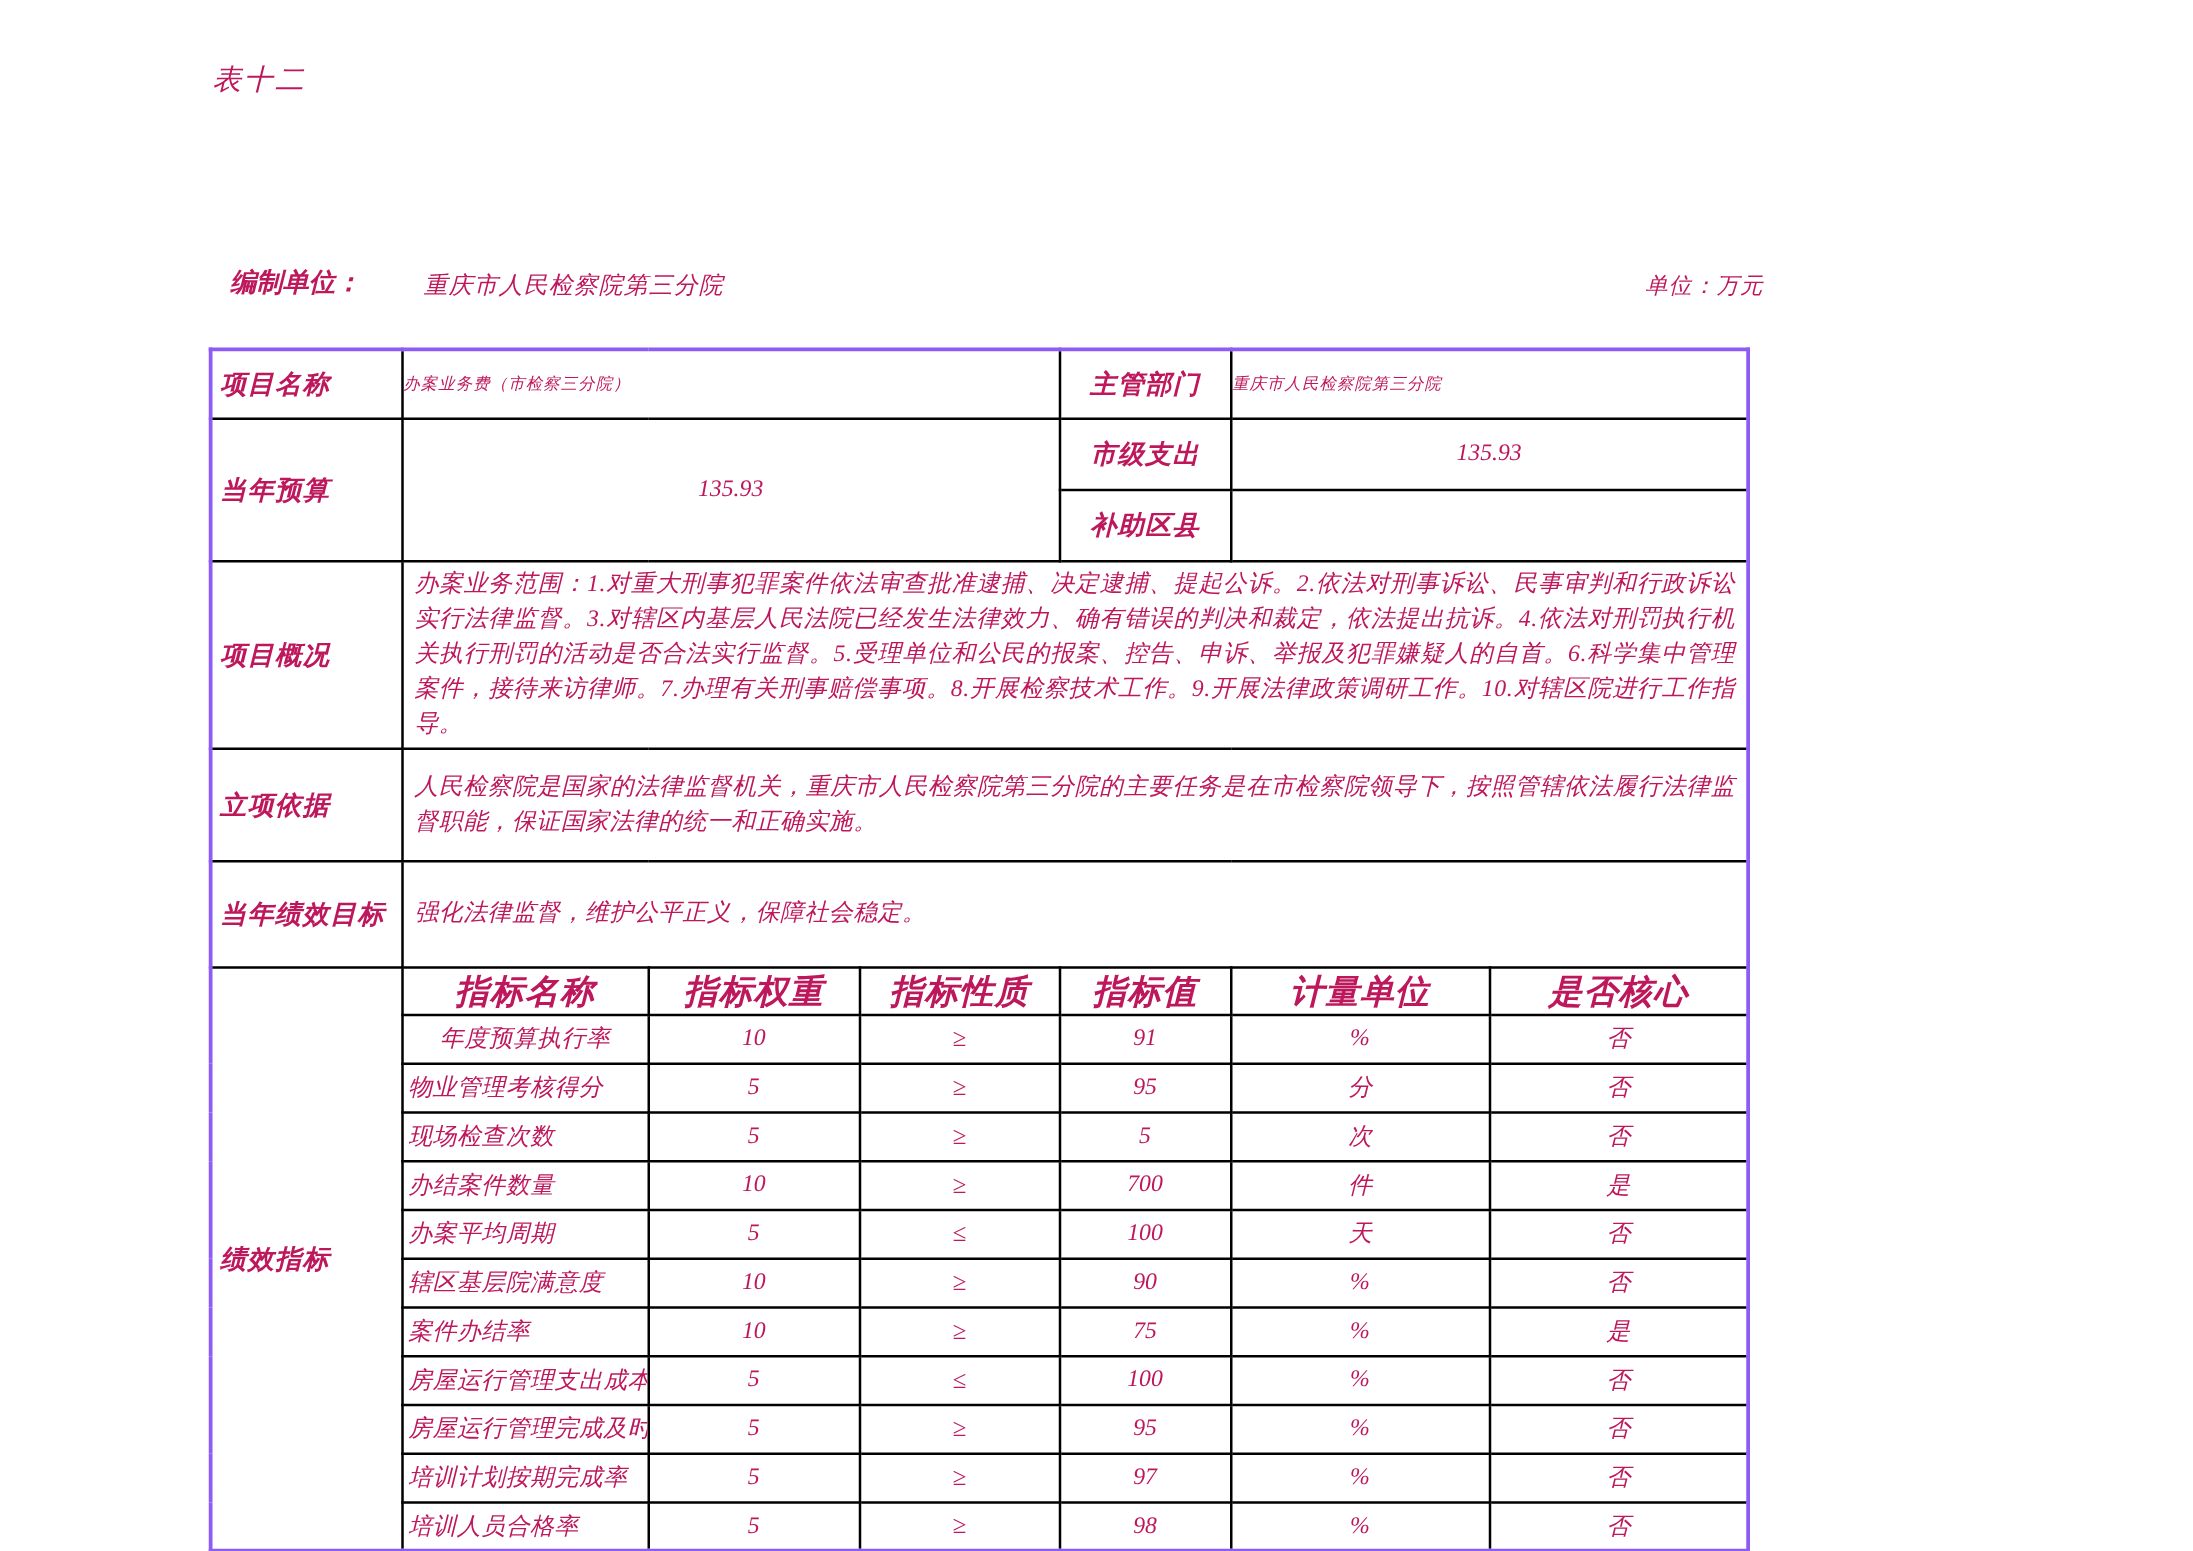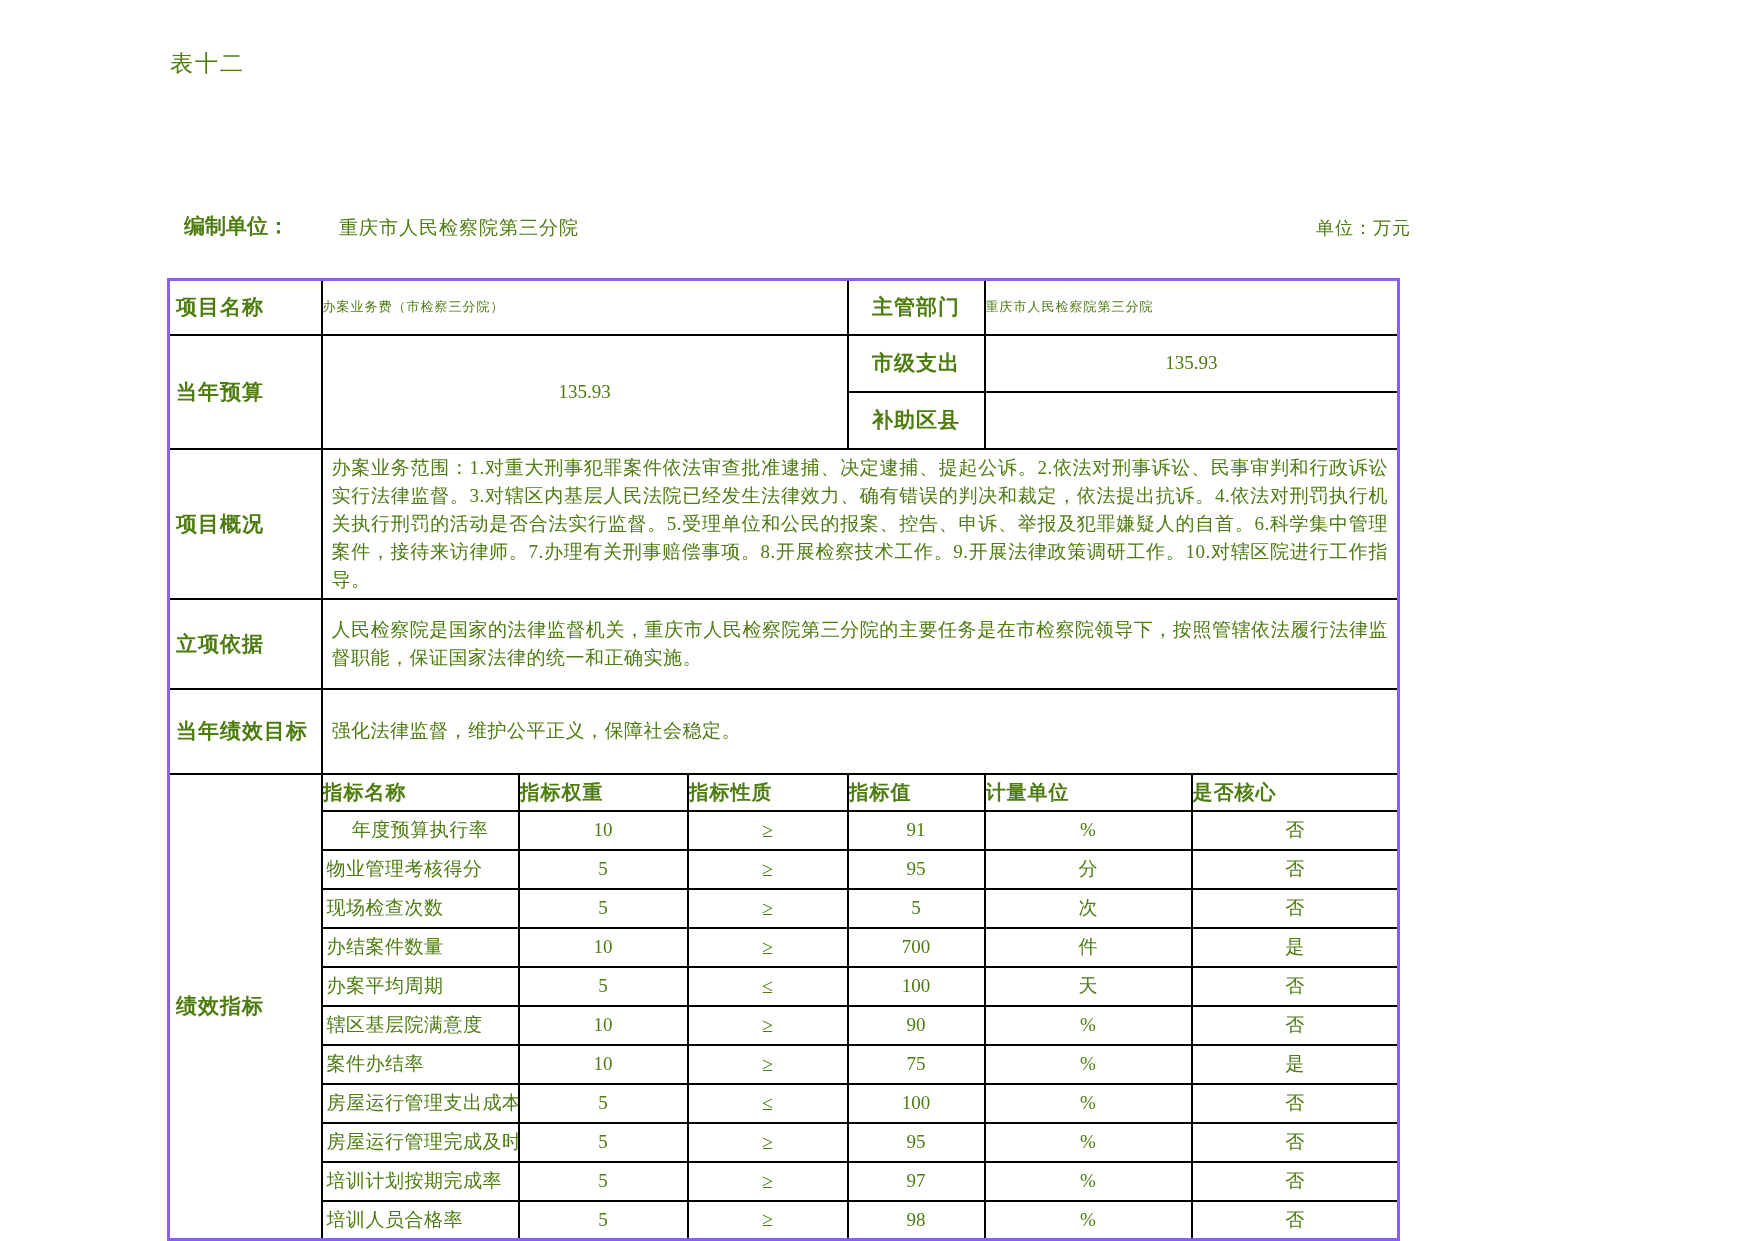--- a/index.html
+++ b/index.html
@@ -1,39 +1,39 @@
 <!DOCTYPE html>
 <html><head>
 <meta charset="utf-8">
 <style>
   html,body{margin:0;padding:0;background:#fff;}
-  .page{position:relative;width:1572px;height:1241px;background:#ffffff;color:#4d7c0f;
-        font-family:"Liberation Serif", serif;overflow:hidden;}
+  .page{position:relative;width:1572px;height:1241px;background:#ffffff;color:#be185d;
+        font-family:"Liberation Serif", serif;overflow:hidden;font-style:italic;}
   .corner-label{position:absolute;left:170px;top:48px;font-size:23px;letter-spacing:2px;}
   .doc-title{position:absolute;left:167px;top:116px;width:1230px;text-align:center;
              font-family:"Liberation Sans", sans-serif;font-weight:bold;font-size:35px;letter-spacing:1px;}
   .meta-row{position:absolute;left:181px;top:212px;width:1230px;height:32px;}
   .meta-left{position:absolute;left:3px;top:0;font-family:"Liberation Sans", sans-serif;
              font-weight:bold;font-size:21px;}
   .meta-value{position:absolute;left:158px;top:3px;font-size:19px;letter-spacing:1px;}
   .meta-right{position:absolute;right:0;top:4px;font-size:18px;letter-spacing:1px;margin-left:10px;}
 
   table.main{position:absolute;left:167px;top:278px;width:1230px;border-collapse:collapse;
              table-layout:fixed;border:3px solid #8b5cf6;}
   table.main td{border:2px solid #000;padding:0;vertical-align:middle;overflow:hidden;}
   .lbl{font-family:"Liberation Sans", sans-serif;font-weight:bold;font-size:21px;
        text-align:left;padding-left:6px !important;letter-spacing:1px;}
   .lbl-c{font-family:"Liberation Sans", sans-serif;font-weight:bold;font-size:21px;
          text-align:center;letter-spacing:1px;}
   .val-c{font-size:13px;text-align:left;letter-spacing:1px;}
   .num-c{font-size:19px;text-align:center;}
   .longtext{font-size:19px;line-height:28px;text-align:justify;padding:4px 9px !important;
             letter-spacing:0.5px;}
-  .hdr{font-family:"Liberation Sans", sans-serif;font-weight:bold;font-size:20px;
-       text-align:left;letter-spacing:1px;margin-left:24px;}
+  .hdr{font-family:"Liberation Sans", sans-serif;font-weight:bold;font-size:27px;
+       text-align:center;letter-spacing:1px;margin-left:24px;}
   .ind-name{font-size:19px;text-align:left;padding-left:4px !important;letter-spacing:0.5px;white-space:nowrap;}
   .ind-name-c{font-size:19px;text-align:center;letter-spacing:0.5px;white-space:nowrap;}
   .ind-cell{font-size:19px;text-align:center;}
   .sym{font-size:20px;text-align:center;}
 </style>
 </head>
 <body>
 
 <div class="page">
 

